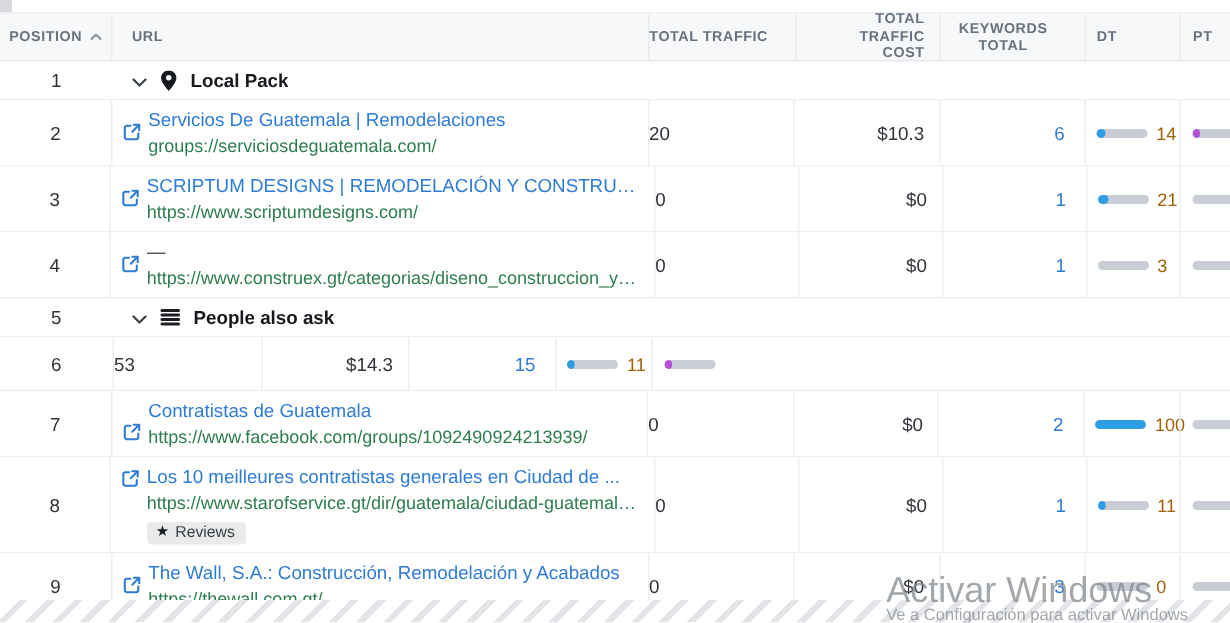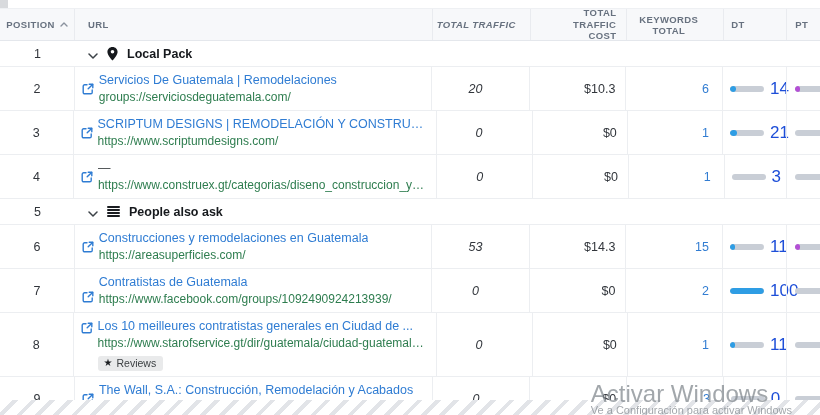--- a/index.html
+++ b/index.html
@@ -21,21 +21,21 @@
   .hcell {
     display:flex; align-items:center;
     font-size:9.5px; font-weight:bold; letter-spacing:.4px;
     color:#67717f; text-transform:uppercase;
   }
   .hcell + .hcell { border-left:1px solid #e9ebef; }
 
   
   .c-pos  { width:75px;  justify-content:center; }
   .c-url  { width:363px; padding-left:13px; }
-  .c-tra  { width:99px;  justify-content:center; padding-right:10px; text-align:right;font-style:italic; }
+  .c-tra  { width:99px;  justify-content:flex-start; padding-right:10px; text-align:right; }
   .c-cos  { width:98px;  justify-content:flex-end; padding-right:10px; text-align:right; }
   .c-kw   { width:98px;  justify-content:flex-end; padding-right:13px; text-align:center; }
   .c-dt   { width:64px;  padding-left:7px; }
   .c-pt   { width:34px;  padding-left:8px; overflow:visible; }
   .hcell.c-cos span { display:block; width:62px; line-height:1.25; }
 
   .row { display:flex; border-bottom:1px solid #eceef1; background:#fff; }
   .row.section { height:26px; align-items:center; }
   .row.data    { min-height:36px; }
   .row.data .cell { border-left:1px solid #eceef1; }
@@ -65,21 +65,21 @@
     margin-top:4px; align-self:flex-start;
     display:inline-flex; align-items:center; gap:4px;
     background:#e9eaeb; border-radius:3px; padding:1px 7px 2px 6px;
     font-size:10.5px; color:#3c4043;
   }
   .badge .star { font-size:10px; color:#1a1d21; line-height:1; }
 
   .bar-wrap { display:flex; align-items:center; gap:6px; }
   .bar { position:relative; width:34px; height:6px; background:#c9ced6; border-radius:3px; overflow:hidden; flex:0 0 auto; }
   .bar-fill { position:absolute; left:0; top:0; height:6px; border-radius:3px; }
-  .bar-val { font-size:17px; color:#1d4ed8; }
+  .bar-val { font-size:12px; color:#a16207; }
 
   .chev { color:#4a4f55; }
   .pin-icon svg, .list-icon { display:block; }
   .list-icon { width:13px; height:11px; display:flex; flex-direction:column; justify-content:space-between; }
   .list-icon i { display:block; height:2px; background:#1a1d21; border-radius:1px; }
 
   .hatch {
     position:absolute; left:0; bottom:0; width:820px; height:15px;
     background:repeating-linear-gradient(135deg,#ffffff 0 9px,#e2e4e8 9px 13px);
   }
@@ -280,34 +280,20 @@
             <i></i>
             <i></i>
           </span>
       <span class="section-label">People also ask</span>
     </div>
   </div>
       <div class="row data">
     <div class="cell c-pos" style="justify-content:center;">
       <span class="pos-num">6</span>
     </div>
-    <div class="cell c-url urlcell" style="align-items:center;">
-      <span class="ext-icon">
-        <svg width="12" height="12" viewBox="0 0 12 12">
-          <path d="M5 1.8 H2.6 A1.4 1.4 0 0 0 1.2 3.2 V9.4 A1.4 1.4 0 0 0 2.6 10.8 H8.8 A1.4 1.4 0 0 0 10.2 9.4 V7" fill="none" stroke="#2f7cd3" stroke-width="1.4" stroke-linecap="round"></path>
-          <path d="M7.2 1.2 H10.8 V4.8" fill="none" stroke="#2f7cd3" stroke-width="1.4" stroke-linecap="round" stroke-linejoin="round"></path>
-          <path d="M10.6 1.4 L6.2 5.8" fill="none" stroke="#2f7cd3" stroke-width="1.4" stroke-linecap="round"></path>
-        </svg>
-      </span>
-      <span class="urltext">
-        <a class="title-link" href="#">Construcciones y remodelaciones en Guatemala</a>
-        <span class="url-line">https://areasuperficies.com/</span>
-
-      </span>
-    </div>
     <div class="cell c-tra">
       <span>53</span>
     </div>
     <div class="cell c-cos">
       <span>$14.3</span>
     </div>
     <div class="cell c-kw">
       <a href="#">15</a>
     </div>
     <div class="cell c-dt">

